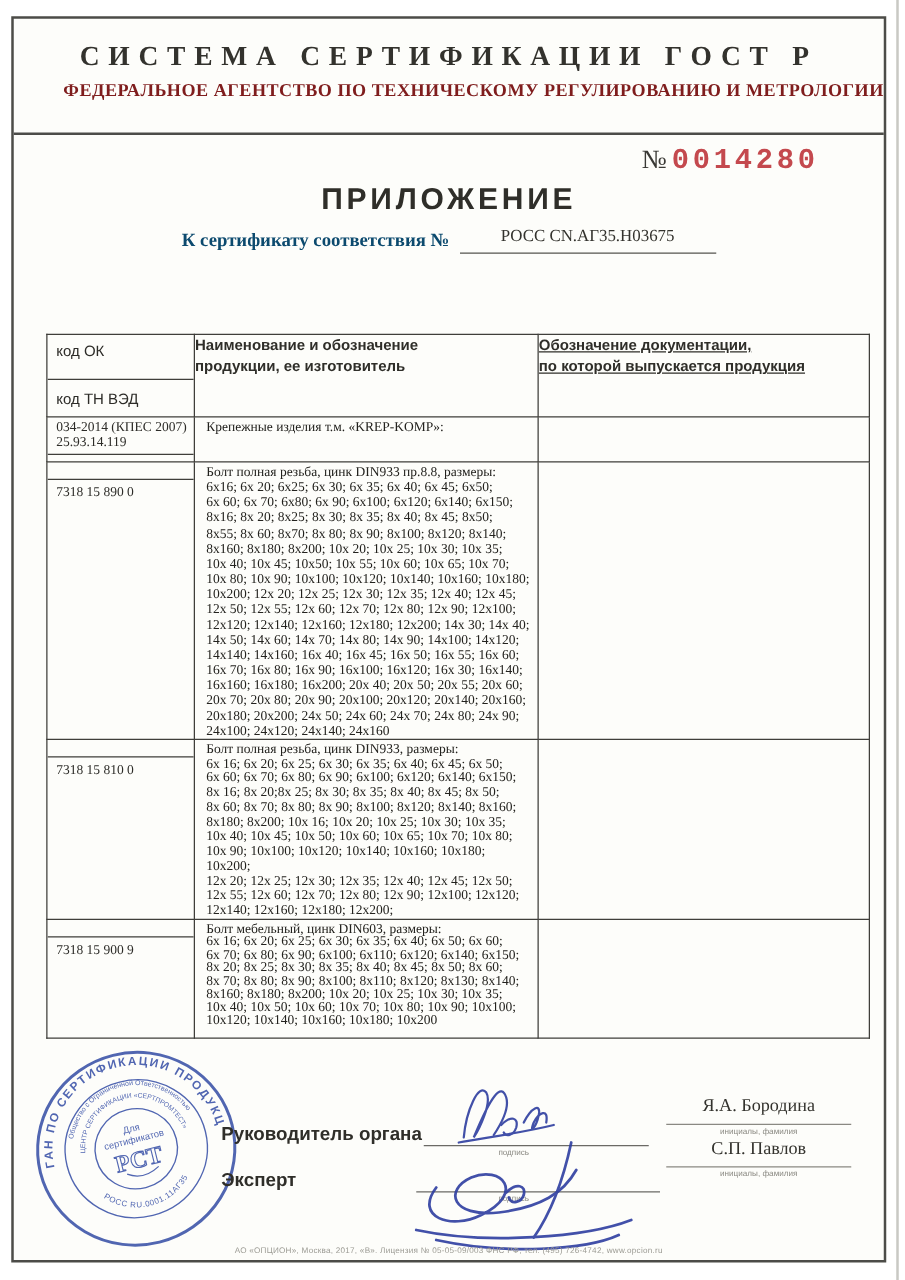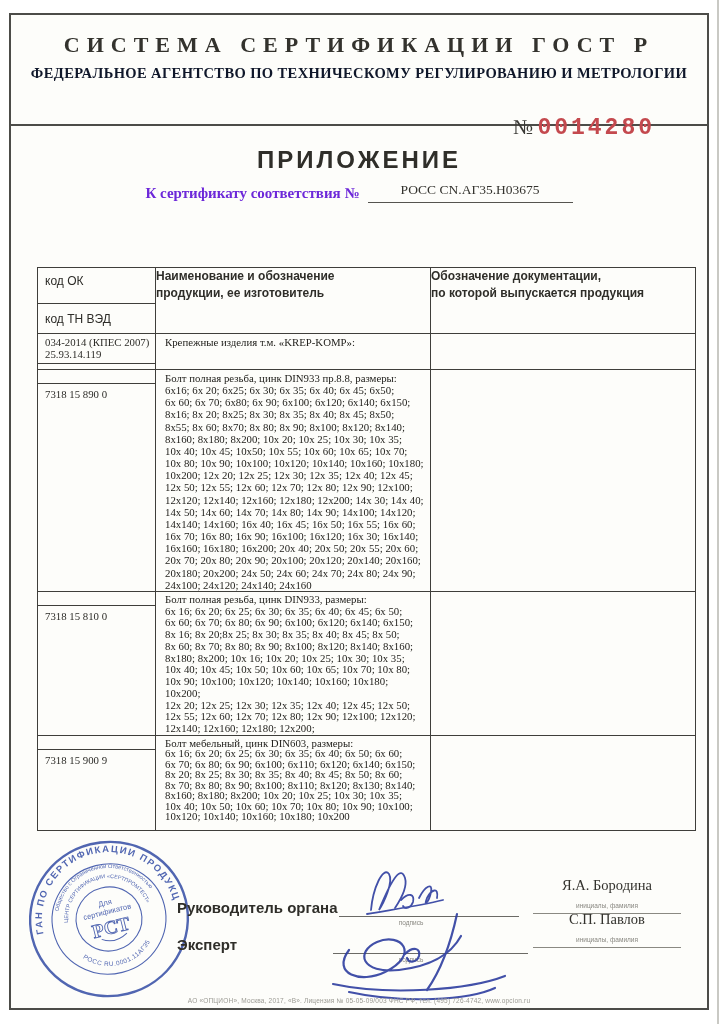--- a/index.html
+++ b/index.html
@@ -11,66 +11,66 @@
     overflow:hidden;
   }
   .page {
     position:absolute; left:9px; top:13px; width:700px; height:997px;
     border:2px solid #4c4c48; background:#fdfdfa; box-sizing:border-box;
   }
   
   .edge-shadow { position:absolute; right:5px; top:0; width:2px; height:1024px; background:#c9c9c4; }
 
   .header-box {
-    position:absolute; left:0; top:0; width:100%; height:111px;
+    position:absolute; left:0; top:0; width:100%; height:93px;
     border-bottom:2px solid #4c4c48; box-sizing:border-box; text-align:center;
   }
   .header-line1 {
     padding-top:17px; font-weight:bold; font-size:22px; letter-spacing:7px; color:#33322d;
   }
   .header-line2 {
-    padding-top:7px; font-weight:bold; font-size:14.5px; letter-spacing:0.4px; color:#0f172a;
+    padding-top:7px; font-weight:bold; font-size:14.5px; letter-spacing:0.4px; color:#7f1d1d;text-align:right;
   }
 
   .doc-number { position:absolute; top:100px; right:52px; white-space:nowrap; }
   .doc-number .prefix { font-size:21px; color:#3a3935; }
   .doc-number .value {
     font-family:"Liberation Mono", monospace; font-size:23px; letter-spacing:3px;
     color:#c4494e; font-weight:bold;
   }
 
   .page-title {
     position:absolute; top:131px; width:100%; text-align:center;
     font-family:"Liberation Sans", sans-serif; font-weight:bold; font-size:24px;
     letter-spacing:3px; color:#2f2e29;
   }
 
   .cert-line { position:absolute; top:169px; width:100%; text-align:center; }
-  .cert-label { font-weight:bold; font-size:15px; color:#6d28d9; }
+  .cert-label { font-weight:bold; font-size:15px; color:#0c4a6e; }
   .cert-underline {
     display:inline-block; min-width:205px; border-bottom:1.4px solid #55544f;
     margin-left:8px; text-align:center; vertical-align:baseline;
   }
   .cert-value { position:relative; top:-4px; font-size:13.5px; color:#33322d;font-family:Liberation Serif, serif; }
 
   .description {
     position:absolute; top:203px; width:100%; text-align:center;
     font-family:"Liberation Sans", sans-serif; font-weight:bold; font-size:14.5px;
     line-height:1.55; color:#2f2e29; white-space:pre-line;
   }
 
   table.products {
     position:absolute; left:26px; top:252px; width:658px;
     border-collapse:collapse; table-layout:fixed;
   }
   table.products td {
     border:1.4px solid #3f3e3a; vertical-align:top; padding:0; overflow:hidden;
     box-sizing:border-box;
   }
-  .col1 { width:118px; } .col2 { width:275px; } .col3 { width:265px; }
+  .col1 { width:118px; } .col2 { width:275px; } .col3 { width:265px;text-decoration:underline; }
 
   .hdr-sub-top {
     height:36px; border-bottom:1.4px solid #3f3e3a; box-sizing:border-box;
     padding:6px 6px 0 7px; font-family:"Liberation Sans", sans-serif; font-size:12px;
   }
   .hdr-sub-bot { padding:8px 6px 0 7px; font-family:"Liberation Sans", sans-serif; font-size:12px; }
   td.hdr-center {
     vertical-align:middle; text-align:left;
     font-family:"Liberation Sans", sans-serif; font-weight:bold; font-size:12px;
     line-height:1.45; white-space:pre-line; color:#2f2e29;
@@ -89,21 +89,21 @@
     position:absolute; font-family:"Liberation Sans", sans-serif; font-weight:bold;
     font-size:15px; color:#2f2e29;
   }
   .sig-line { position:absolute; border-bottom:1.2px solid #6b6a65; }
   .tiny-caption {
     position:absolute; font-family:"Liberation Sans", sans-serif; font-size:6.5px;
     color:#8a8982; text-align:center;
   }
   .name-block {
     position:absolute; width:148px; text-align:center; border-bottom:1.2px solid #8a8982;
-    font-size:14.5px; padding-bottom:19px; color:#33322d;
+    font-size:14.5px; padding-bottom:5px; color:#33322d;
   }
   .footer-imprint {
     position:absolute; top:982px; width:100%; text-align:center;
     font-family:"Liberation Sans", sans-serif; font-size:6.5px; color:#9b9a93;
     letter-spacing:0.2px;
   }
   .stamp-wrap { position:absolute; left:12px; top:818px; width:172px; height:172px; transform:rotate(-14deg); opacity:0.88; }
   .ink-wrap { position:absolute; left:298px; top:843px; width:250px; height:145px; }
 </style>
 </head>

